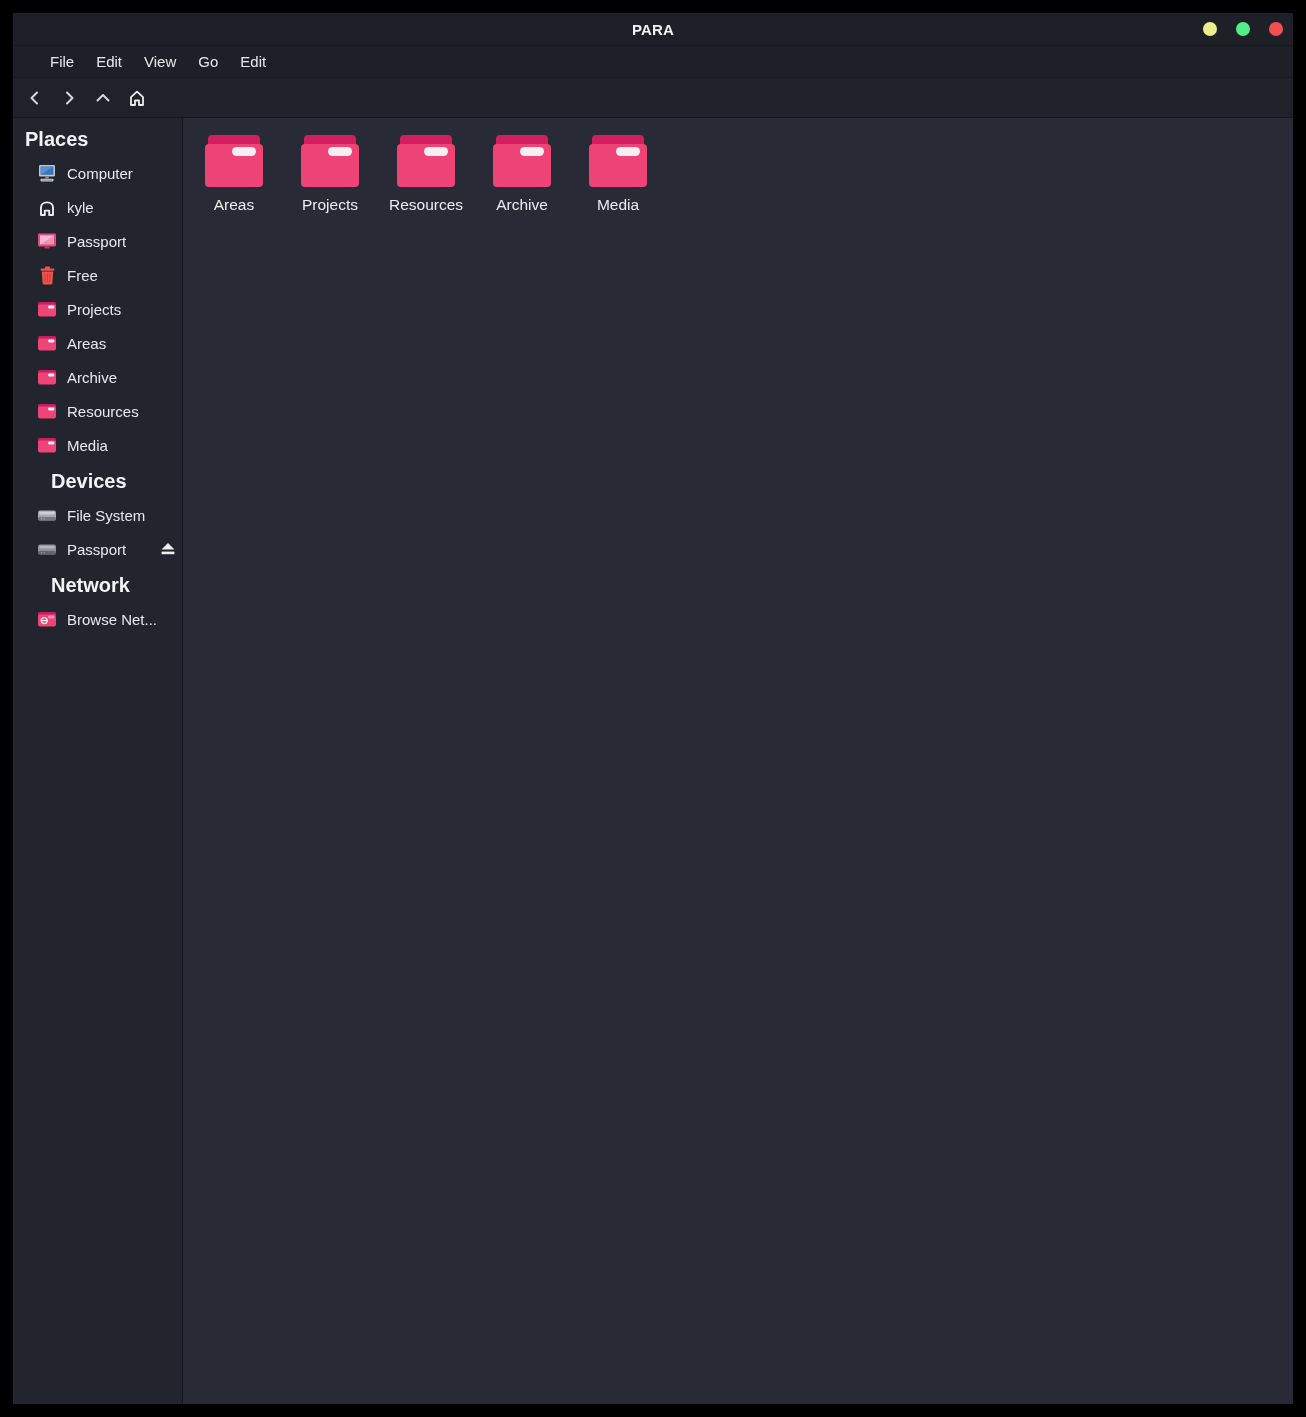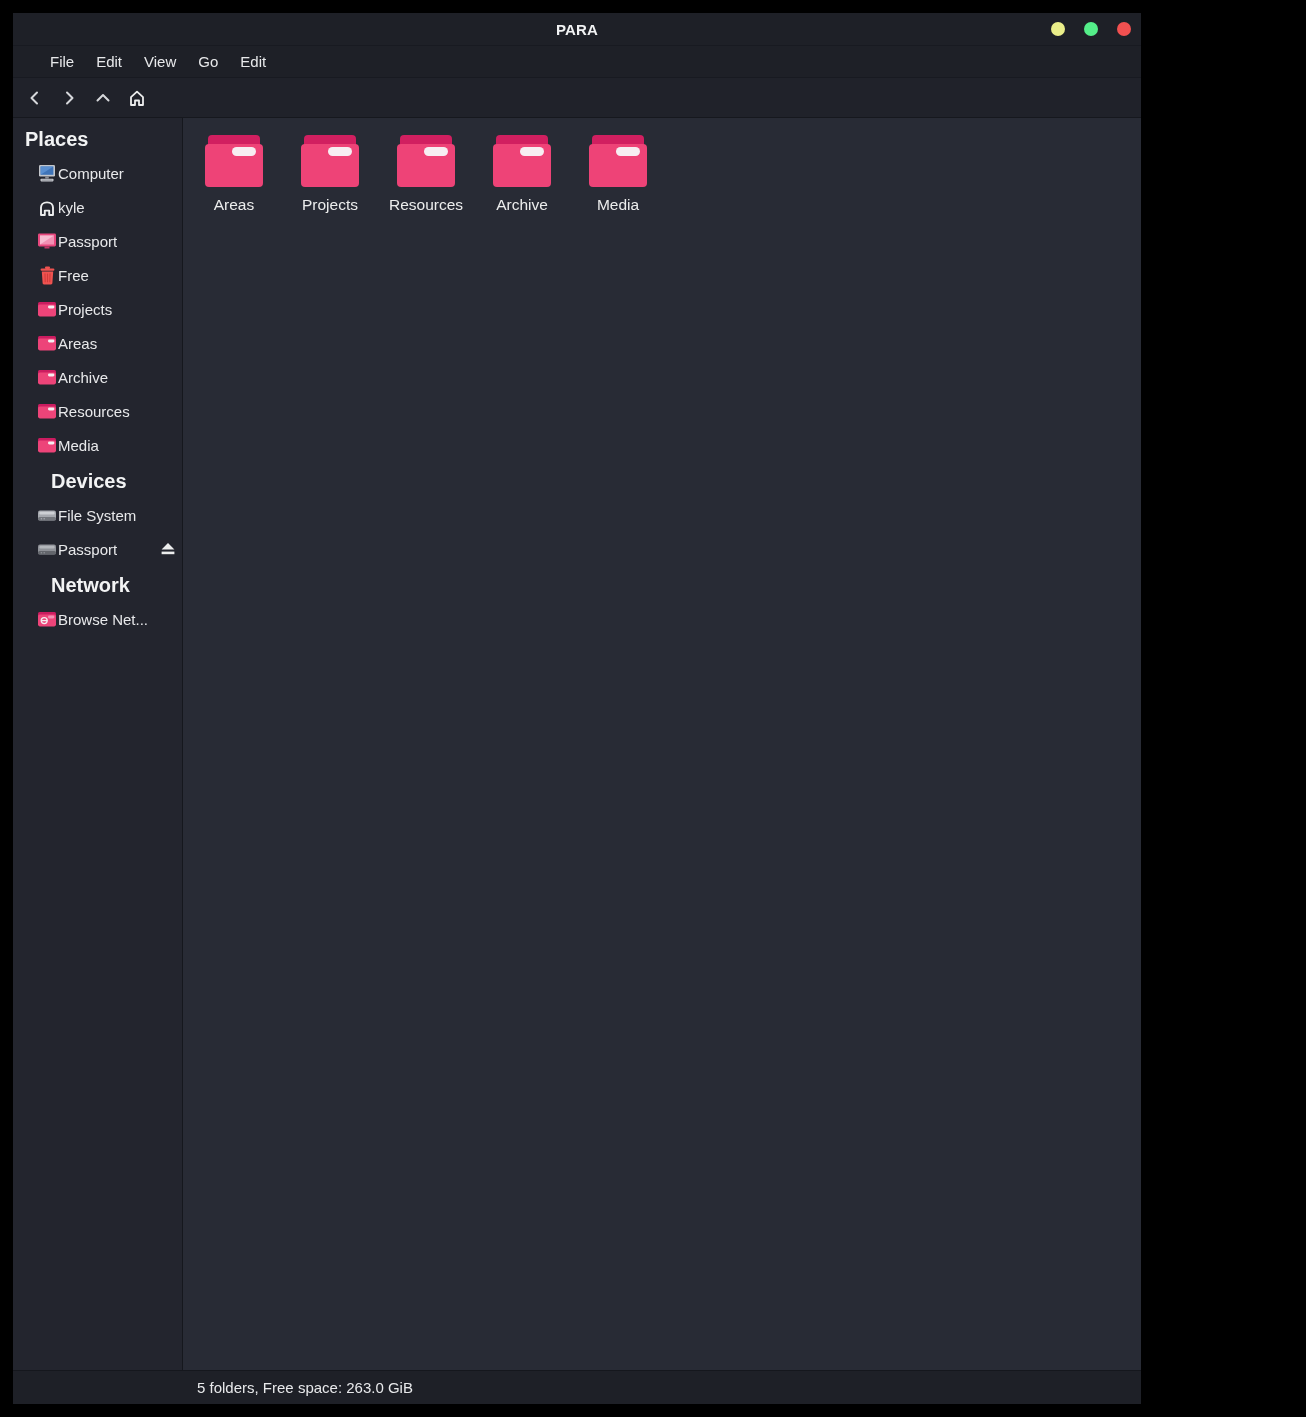--- a/index.html
+++ b/index.html
@@ -1,20 +1,20 @@
 <!DOCTYPE html>
 <html><head>
 <meta charset="utf-8">
 <style>
   * { margin:0; padding:0; box-sizing:border-box; }
   html,body { width:1306px; height:1417px; background:#000; font-family:"Liberation Sans", sans-serif; }
   body { position:relative; overflow:hidden; }
 
   .window {
-    position:absolute; left:13px; top:13px; width:1128px; height:1391px;
+    position:absolute; left:13px; top:13px; width:1280px; height:1391px;
     display:flex; flex-direction:column; background:#f0abfc;
   }
 
   
   .titlebar {
     height:33px; flex:0 0 33px; background:#1e2027; position:relative;
     display:flex; align-items:center; justify-content:center;
     border-bottom:1px solid #181a21;
   }
   .titlebar .title { color:#f1f2f3; font-size:15px; font-weight:bold; letter-spacing:.2px; }
@@ -54,21 +54,21 @@
   .sidebar {
     width:170px; flex:0 0 170px; background:#23252e; border-right:1px solid #15171d;
     padding-top:4px; overflow:hidden;
   }
   .side-header {
     height:34px; display:flex; align-items:center; padding-left:12px;
     color:#f2f3f4; font-size:20px; font-weight:bold;
   }
   .side-header.spaced { margin-top:2px;margin-left:26px; }
   .side-item {
-    height:34px; display:flex; align-items:center; padding-left:24px; gap:1px; cursor:default;
+    height:34px; display:flex; align-items:center; padding-left:24px; gap:10px; cursor:default;
   }
   .side-item .icon { width:20px; height:20px; flex:0 0 20px; display:flex; align-items:center; justify-content:center; }
   .side-item .label {
     color:#e8e9eb; font-size:15px; white-space:nowrap; overflow:hidden; text-overflow:ellipsis;
   }
   .eject-btn { margin-left:auto; margin-right:4px; width:20px; height:20px; display:flex; align-items:center; justify-content:center; }
 
   .main { flex:1; background:#282b35; padding:15px 0 0 3px; display:flex; align-content:flex-start; flex-wrap:wrap; }
 
   
@@ -347,17 +347,14 @@
           <div class="tf-back"></div>
             <div class="tf-body"></div>
             <div class="tf-strip"></div>
         </div>
         <div class="tile-label">Media</div>
       </div>
 
     </div>
   </div>
 
-  <div class="statusbar">
-    <span class="status-text">5 folders, Free space: 263.0 GiB</span>
-  </div>
 
 </div>
 
 </body></html>

